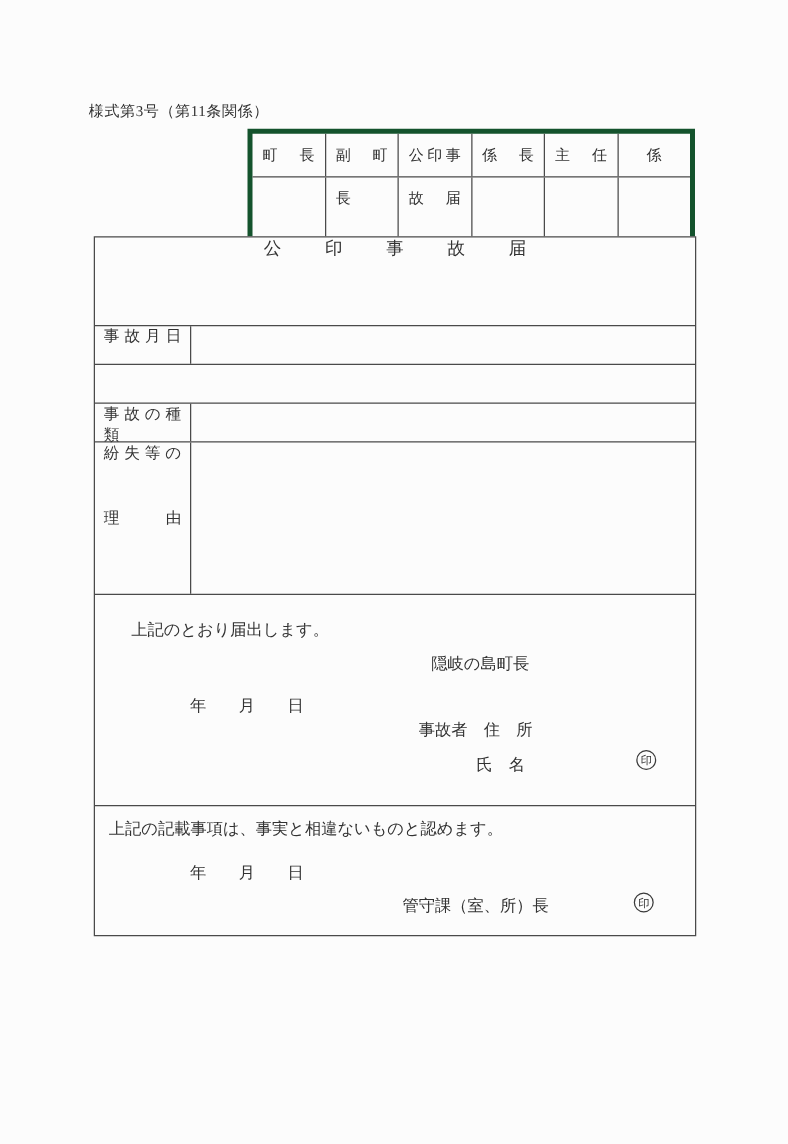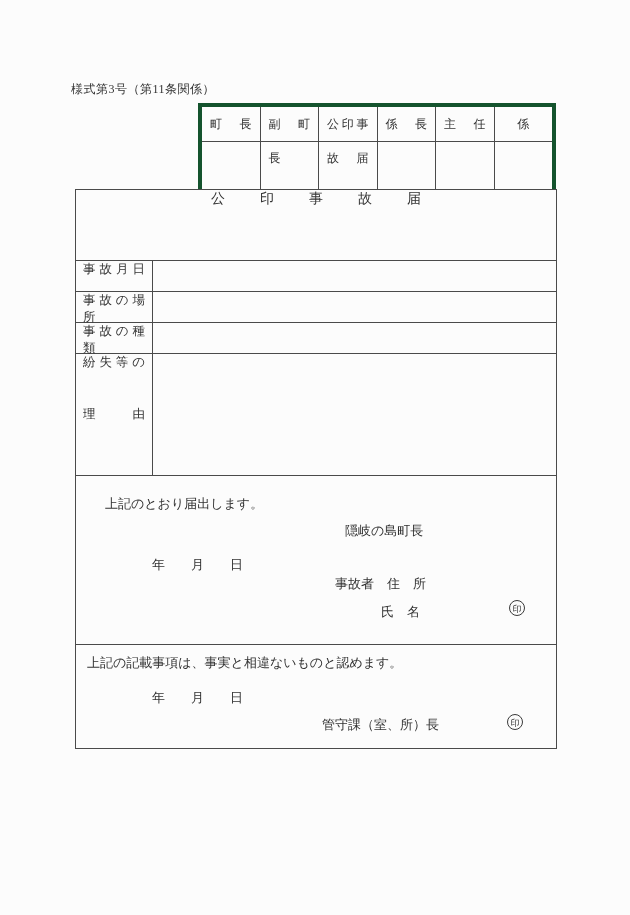--- a/index.html
+++ b/index.html
@@ -87,23 +87,20 @@
     </div>
 
     <div class="trow frow r-small">
       <div class="label-cell">
         <div class="jtext">事故月日</div>
       </div>
       <div class="value-cell"></div>
     </div>
 
     <div class="trow frow r-small">
-      <div class="label-cell">
-        <div class="jtext">事故の場所</div>
-      </div>
       <div class="value-cell"></div>
     </div>
 
     <div class="trow frow r-small">
       <div class="label-cell">
         <div class="jtext">事故の種類</div>
       </div>
       <div class="value-cell"></div>
     </div>
 

